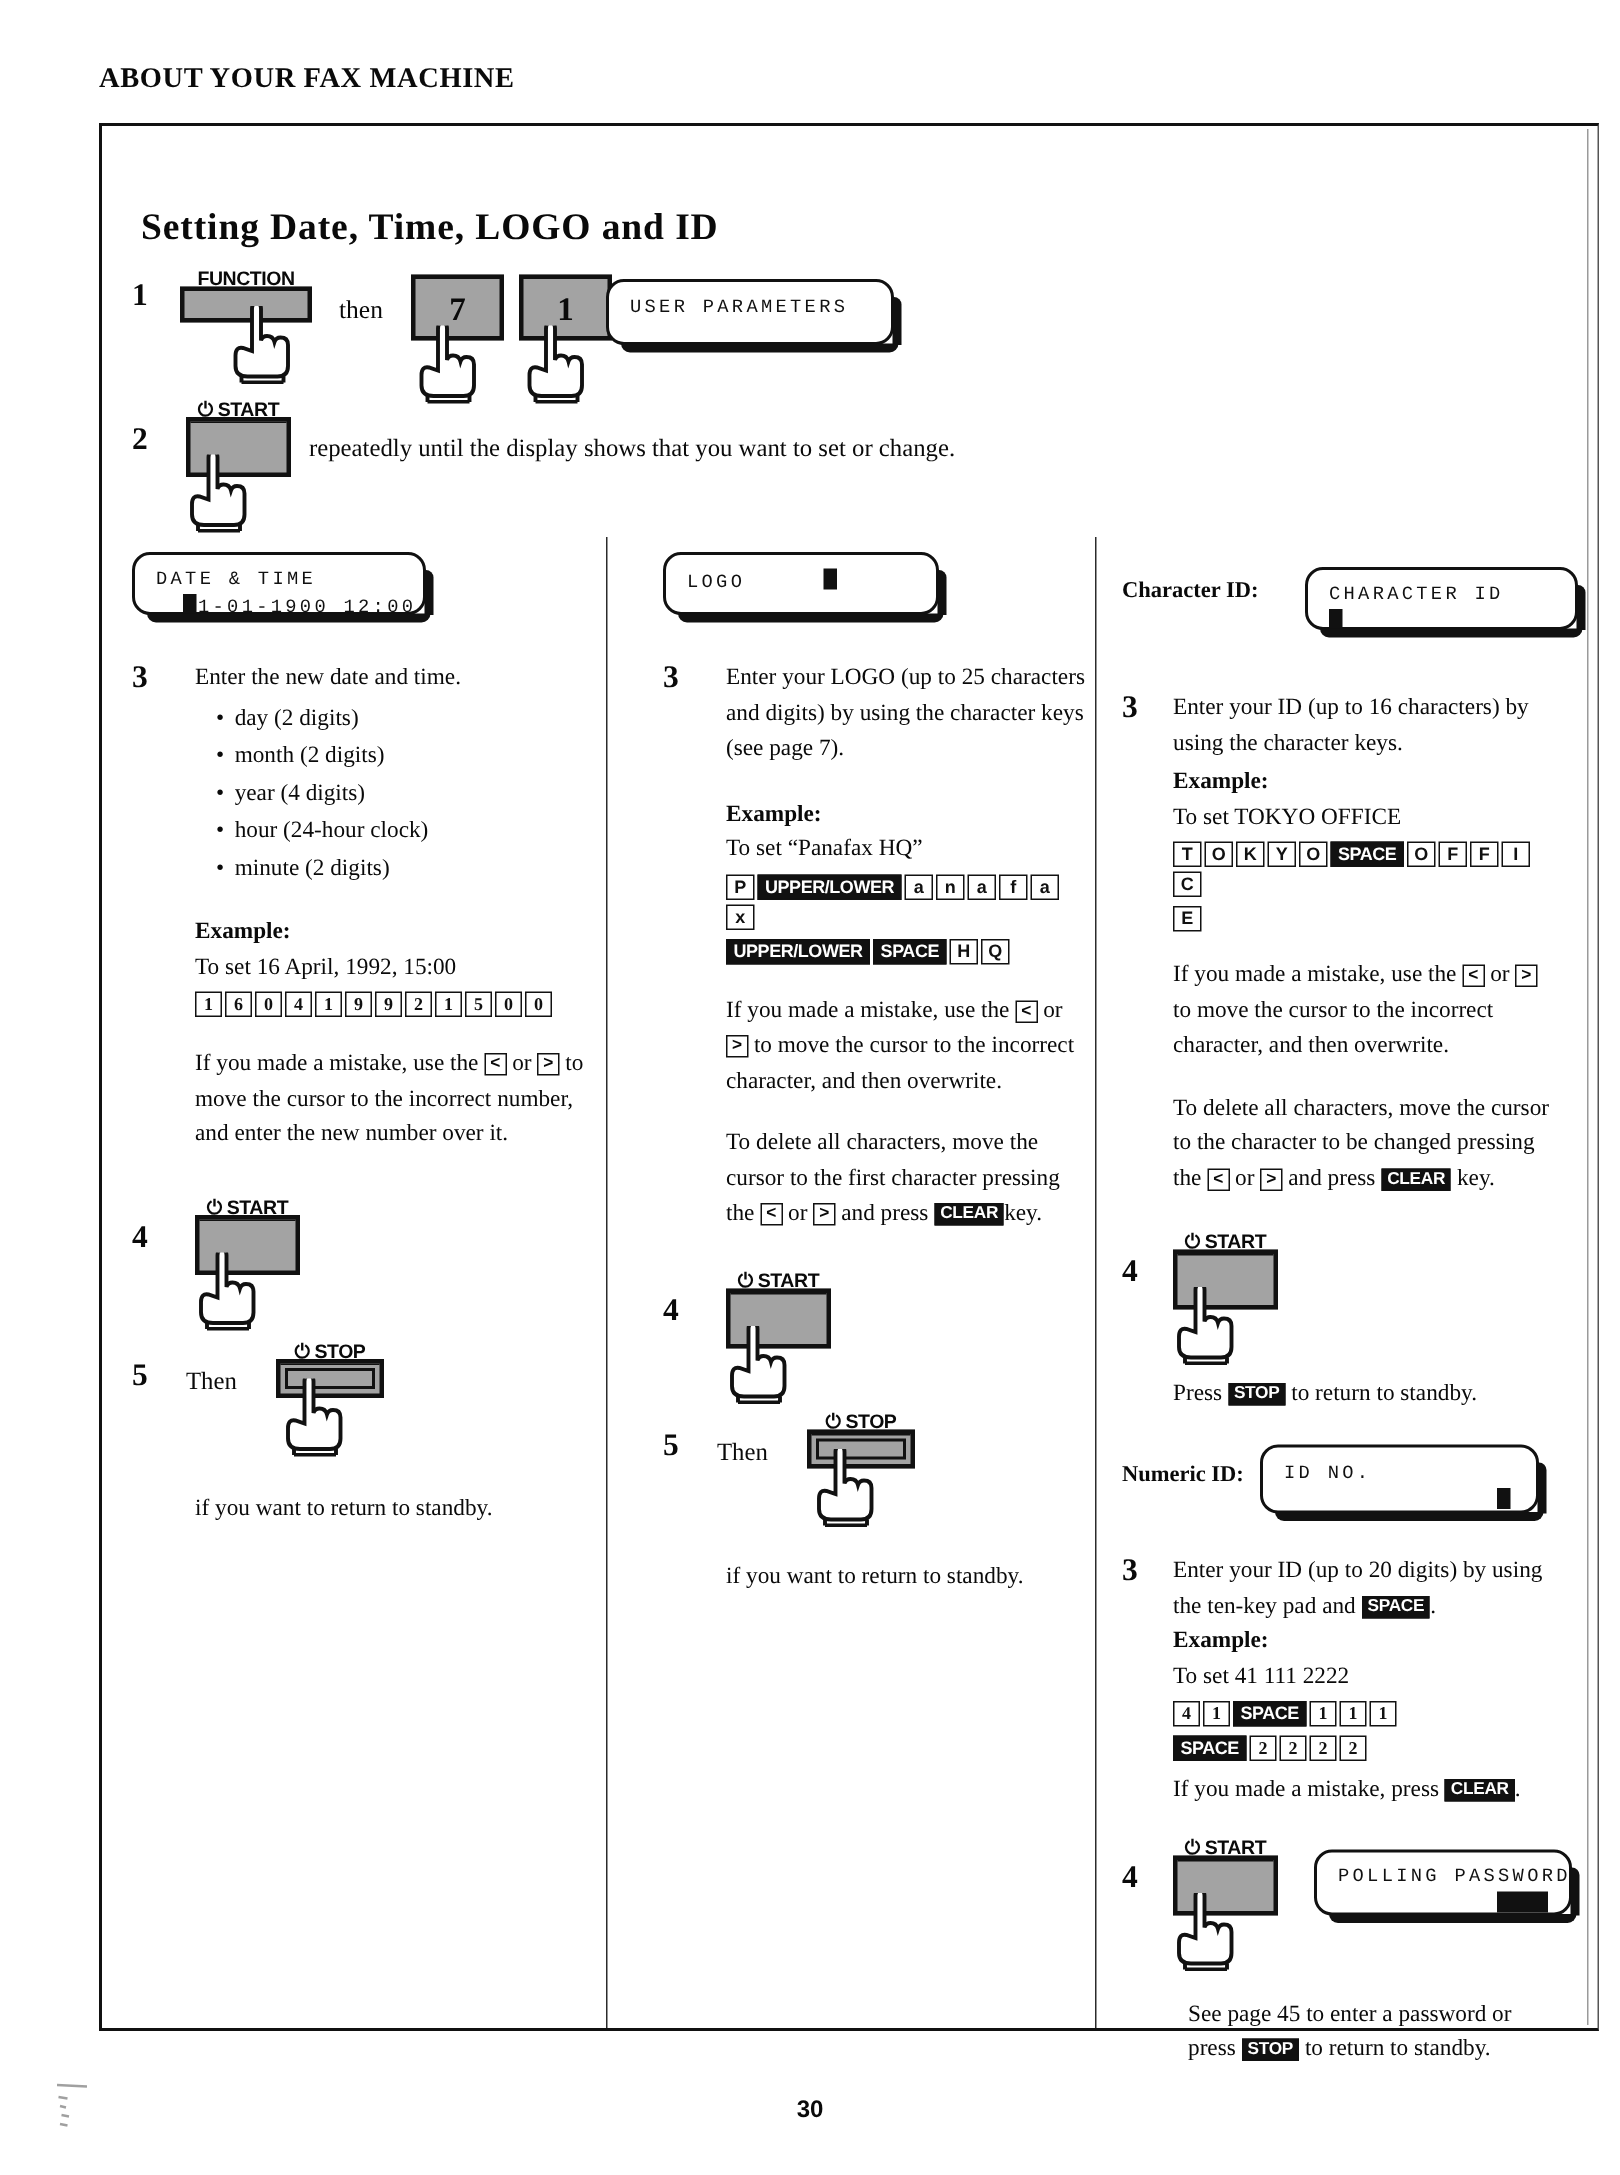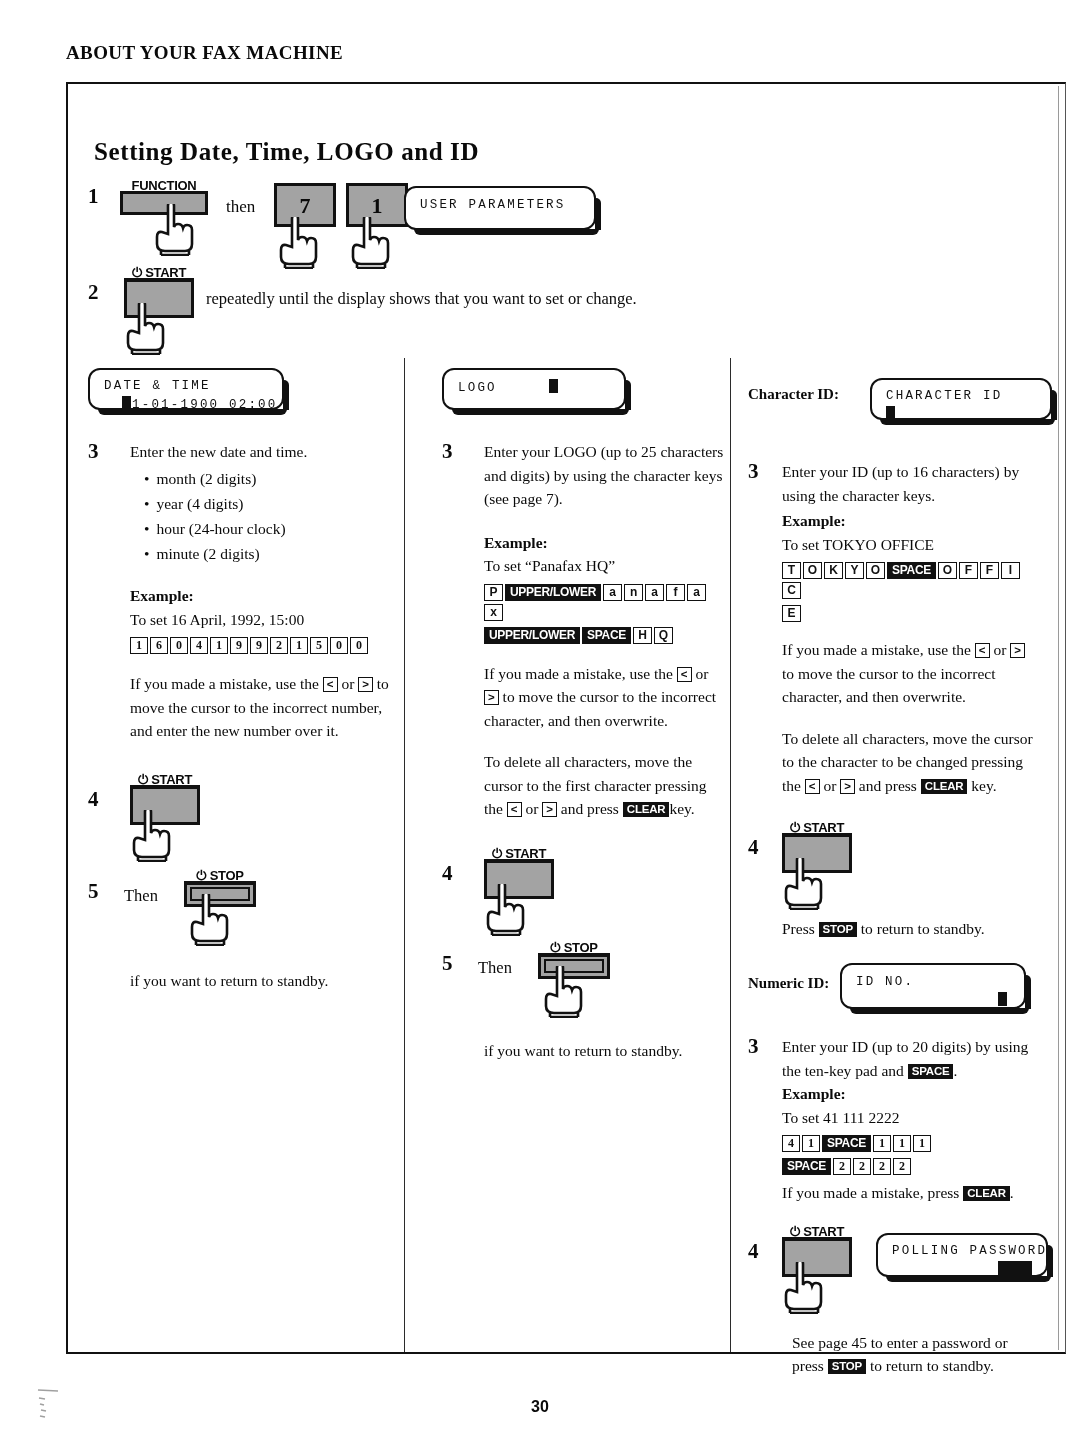--- a/index.html
+++ b/index.html
@@ -331,28 +331,29 @@
   </div>
 </div>
 
 <div class="col-divider" style="left:404px;"></div>
 <div class="col-divider" style="left:730px;"></div>
 
 <div class="col" style="left:88px; top:368px; width:308px;">
 
   <div class="lcd" style="width:196px; height:42px; padding-top:7px;">
     <div class="line">DATE &amp; TIME</div>
-    <div class="line" style="padding-left:18px;"><span class="cursor-blk"></span><span>1-01-1900 02:00</span></div>
+    <div class="line" style="padding-left:18px;"><span class="cursor-blk"></span><span>1-01-1900 12:00</span></div>
   </div>
 
   <div style="position:relative; margin-top:30px;">
     <span class="step-num" style="position:absolute; left:0; top:1px;">3</span>
     <div style="margin-left:42px;">
       <div class="body-txt">Enter the new date and time.</div>
       <ul class="bullets">
+        <li>day (2 digits)</li>
         <li>month (2 digits)</li>
         <li>year (4 digits)</li>
         <li>hour (24-hour clock)</li>
         <li>minute (2 digits)</li>
       </ul>
 
       <div class="body-txt bold" style="margin-top:18px;">Example:</div>
       <div class="body-txt">To set 16 April, 1992, 15:00</div>
 
       <div class="keyseq">

